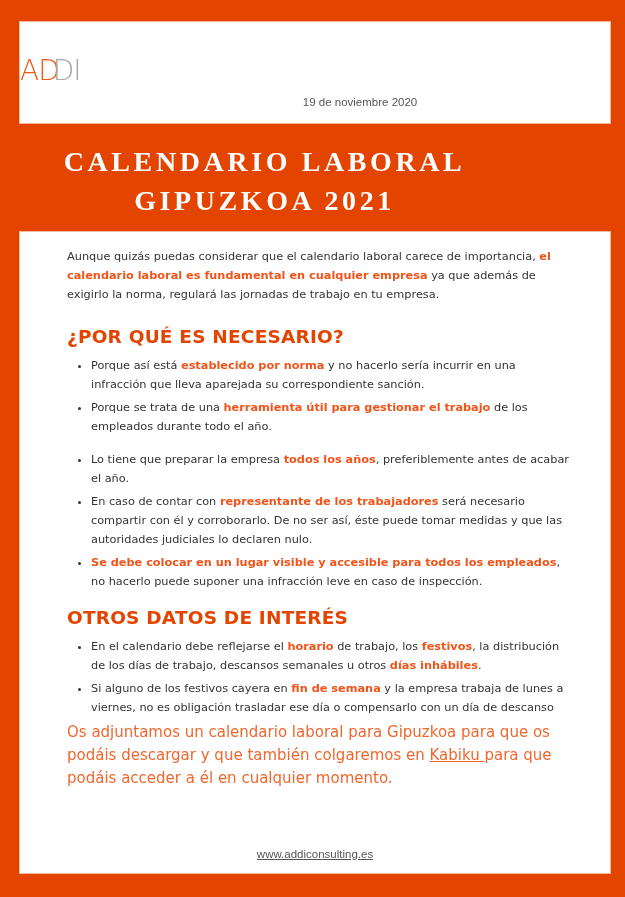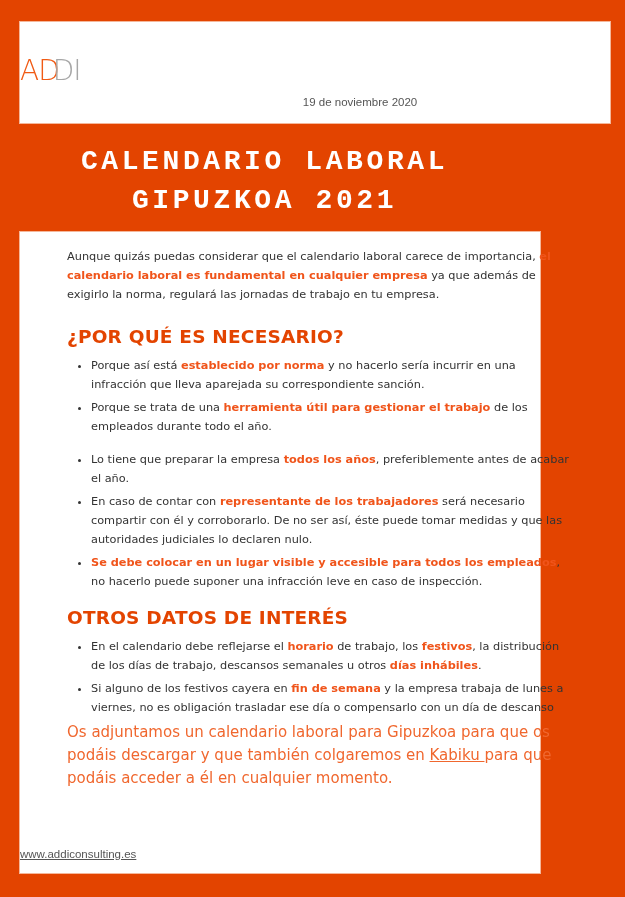--- a/index.html
+++ b/index.html
@@ -2,39 +2,39 @@
 <html><head>
 <meta charset="utf-8">
 <style>
   html, body { margin: 0; padding: 0; }
   body {
     width: 625px; height: 897px; background: #e34400; position: relative; overflow: hidden;
     font-family: "DejaVu Sans", sans-serif;
   }
   .box { position: absolute; background: #ffffff; box-shadow: 0 0 0 1px #f5b79a; }
   .top-box { left: 20px; top: 22px; width: 590px; height: 101px; }
-  .main-box { left: 20px; top: 232px; width: 520px; height: 641px; }
+  .main-box { left: 20px; top: 232px; width: 590px; height: 641px; }
   .logo { position: absolute; top: 34px; left: 0; width: 100%; 
     font-family: "DejaVu Sans", sans-serif; font-weight: 300; font-size: 28px; letter-spacing: -1px; line-height: 30px; }
   .logo .ad { color: #f05a14; }
   .logo .di { color: #a7a7a7; margin-left: -6px; }
   .date { position: absolute; top: 74px; width: 100%; text-align: center; font-size: 11.5px; color: #555; font-family: "Liberation Sans", sans-serif; padding-left: 45px; }
   .title { position: absolute; top: 142px; left: 0; width: 529px; text-align: center; color: #fff;
-    font-family: Liberation Mono, monospace; font-weight: bold; font-size: 28px; letter-spacing: 3.6px; line-height: 39px; }
+    font-family: Liberation Serif, serif; font-weight: bold; font-size: 28px; letter-spacing: 3.6px; line-height: 39px; }
   .content { position: absolute; left: 47px; top: 15px; width: 510px; font-size: 11.3px; line-height: 19px; color: #333; }
   .content p { margin: 0; }
   .hl { color: #f0541a; font-weight: bold; }
   h2 { margin: 0; color: #e34400; font-size: 18.5px; font-weight: bold; letter-spacing: 0.2px; line-height: 26px; }
   ul { margin: 0; padding-left: 20px; }
   ul li { margin: 4px; padding-left: 0; }
   .sec { margin-top: 20px; }
   .sec ul { margin-top: 6px; }
   .note { color: #f0672e; margin-top: 30px; font-size: 15px; line-height: 23px; }
   .note a { color: #f0672e; text-decoration: underline; }
-  .footer { position: absolute; left: 0; width: 100%; top: 616px; text-align: left; font-size: 11.5px; font-family: "Liberation Sans", sans-serif; }
+  .footer { position: absolute; left: 0; width: 100%; top: 616px; text-align: center; font-size: 11.5px; font-family: "Liberation Sans", sans-serif; }
   .footer a { color: #555; text-decoration: underline; }
 </style>
 </head>
 <body>
 
 <div class="box top-box">
   <div class="logo">
     <span class="ad">AD</span><span class="di">DI</span>
   </div>
   <div class="date">19 de noviembre 2020</div>

